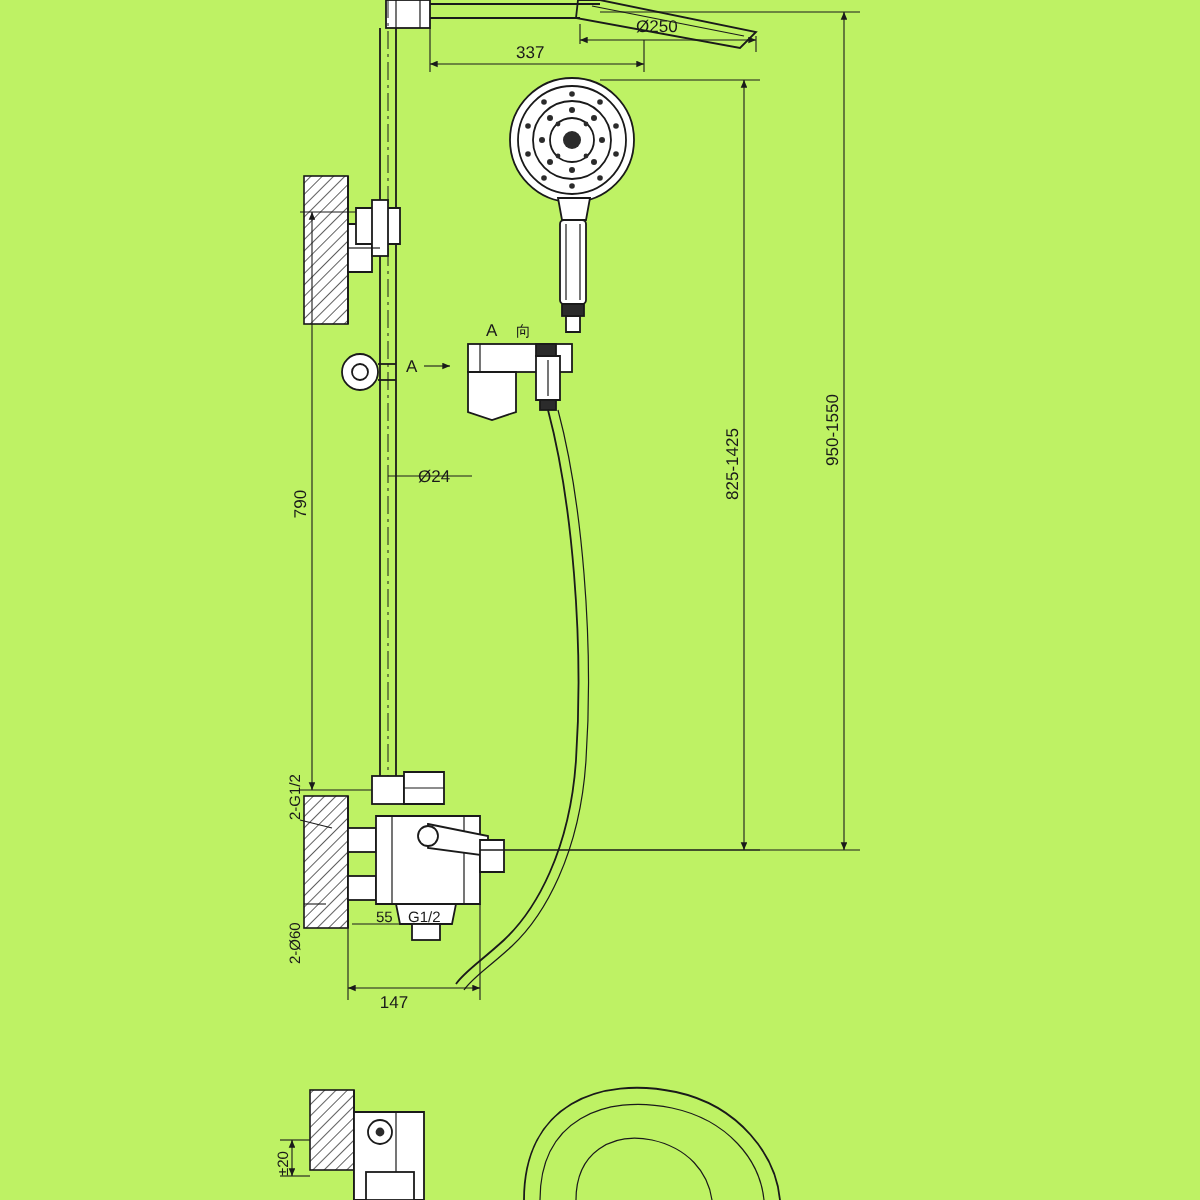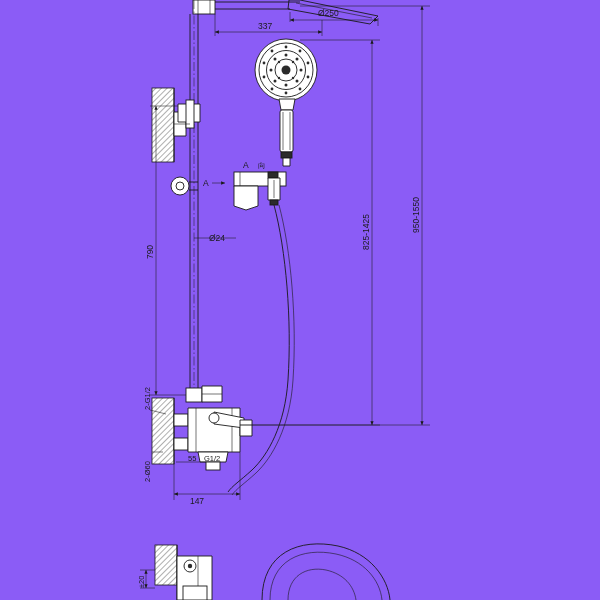--- a/index.html
+++ b/index.html
@@ -10,21 +10,21 @@
   body {
     width: 600px;
     height: 600px;
     overflow: hidden;
     font-family: "Liberation Sans", sans-serif;
   }
   #stage {
     position: relative;
     width: 600px;
     height: 600px;
-    background: #8b5cf6;
+    background: #bef264;
   }
   svg.drawing {
     position: absolute;
     left: 0;
     top: 0;
     width: 600px;
     height: 600px;
   }
   .ln {
     stroke: #1a1a1a;

